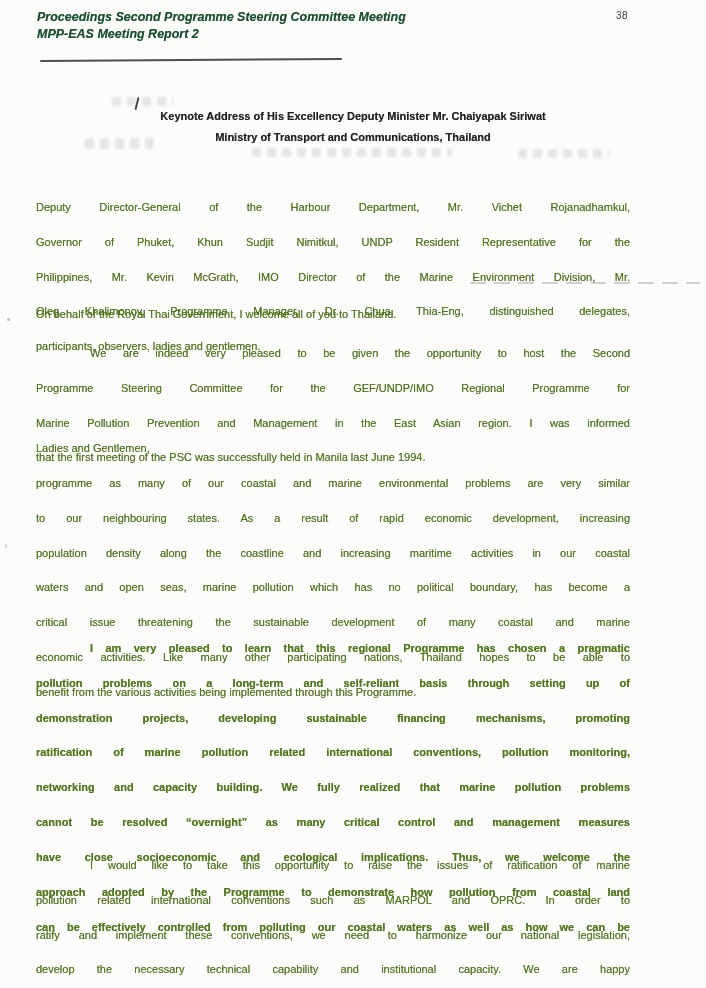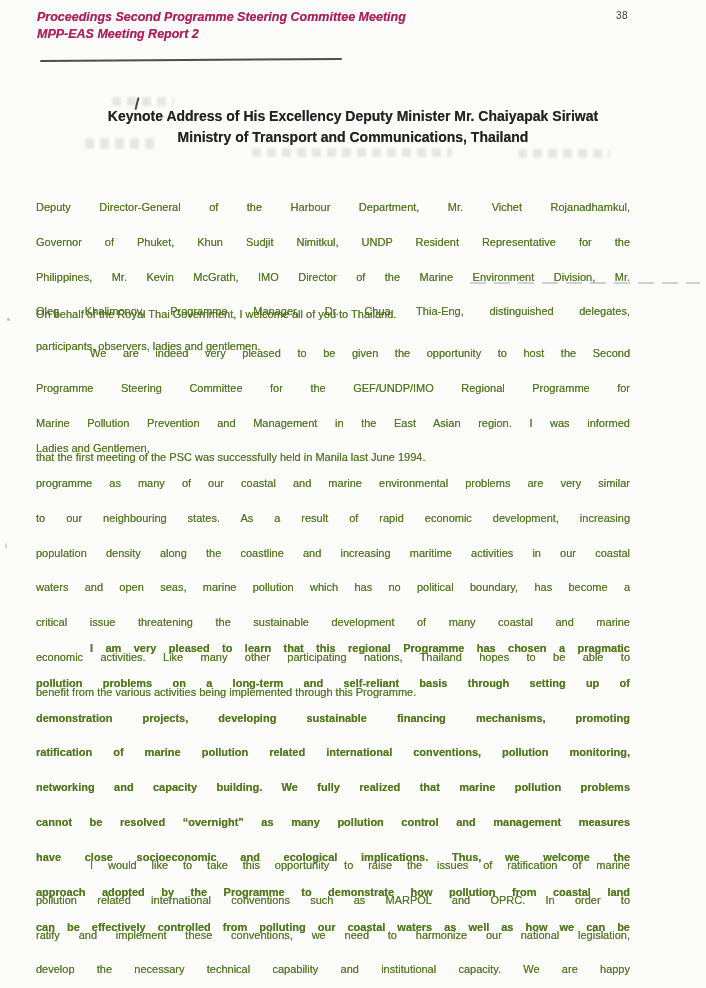--- a/index.html
+++ b/index.html
@@ -9,35 +9,35 @@
     margin:0 auto;
     background:#fcfcfb;
     overflow:hidden;
     font-family:"Liberation Sans", sans-serif;
     color:#2e2e2e;
   }
   
   .running-header{
     position:absolute;left:37px;top:9px;width:560px;
     font-size:12.5px;font-weight:bold;font-style:italic;
-    line-height:16.5px;color:#be185d;
+    line-height:16.5px;color:#14532d;
     text-shadow:0 0 0.5px rgba(30,30,30,.55);
   }
   .page-number{
     position:absolute;left:616px;top:10px;
     font-size:10px;color:#3a3a3a;letter-spacing:.5px;
   }
   .header-rule{
     position:absolute;left:40px;top:59px;width:302px;height:2.4px;
     background:#4e4e4e;transform:rotate(-0.4deg);border-radius:1px;
   }
   
   .doc-title{
     position:absolute;left:0;top:106px;width:706px;
-    text-align:center;font-weight:bold;font-size:14px;line-height:21px;
+    text-align:center;font-weight:bold;font-size:11px;line-height:21px;
     color:#222;text-shadow:0 0 0.5px rgba(25,25,25,.6);
   }
   
   .body-text .paragraph{
     position:absolute;left:36px;width:594px;
     font-size:11px;line-height:17.4px;color:#4d7c0f;
     text-shadow:0 0 0.45px rgba(40,40,40,.55);
   }
   .paragraph .jline{text-align:justify;}
   .paragraph .jline::after{content:"";display:inline-block;width:100%;height:0;}
@@ -127,21 +127,21 @@
         <div class="jline">critical issue threatening the sustainable development of many coastal and marine</div>
         <div class="jline">economic activities.  Like many other participating nations, Thailand hopes to be able to</div>
         <div class="lastline">benefit from the various activities being implemented through this Programme.</div>
       </div>
     <div class="paragraph" id="para-5">
         <div class="jline indent">I am very pleased to learn that this regional Programme has chosen a pragmatic</div>
         <div class="jline">pollution problems on a long-term and self-reliant basis through setting up of</div>
         <div class="jline">demonstration projects, developing sustainable financing mechanisms, promoting</div>
         <div class="jline">ratification of marine pollution related international conventions, pollution monitoring,</div>
         <div class="jline">networking and capacity building.  We fully realized that marine pollution problems</div>
-        <div class="jline">cannot be resolved “overnight” as many pollution control and management measures</div>
+        <div class="jline">cannot be resolved “overnight” as many critical control and management measures</div>
         <div class="jline">have close socioeconomic and ecological implications.   Thus, we welcome the</div>
         <div class="jline">approach adopted by the Programme to demonstrate how pollution from coastal land</div>
         <div class="jline">can be effectively controlled from polluting our coastal waters as well as how we can be</div>
       </div>
     <div class="paragraph" id="para-6">
         <div class="jline indent">I would like to take this opportunity to raise the issues of ratification of marine</div>
         <div class="jline">pollution related international conventions such as MARPOL and OPRC.  In order to</div>
         <div class="jline">ratify and implement these conventions, we need to harmonize our national legislation,</div>
         <div class="jline">develop the necessary technical capability and institutional capacity.  We are happy</div>
       </div>

